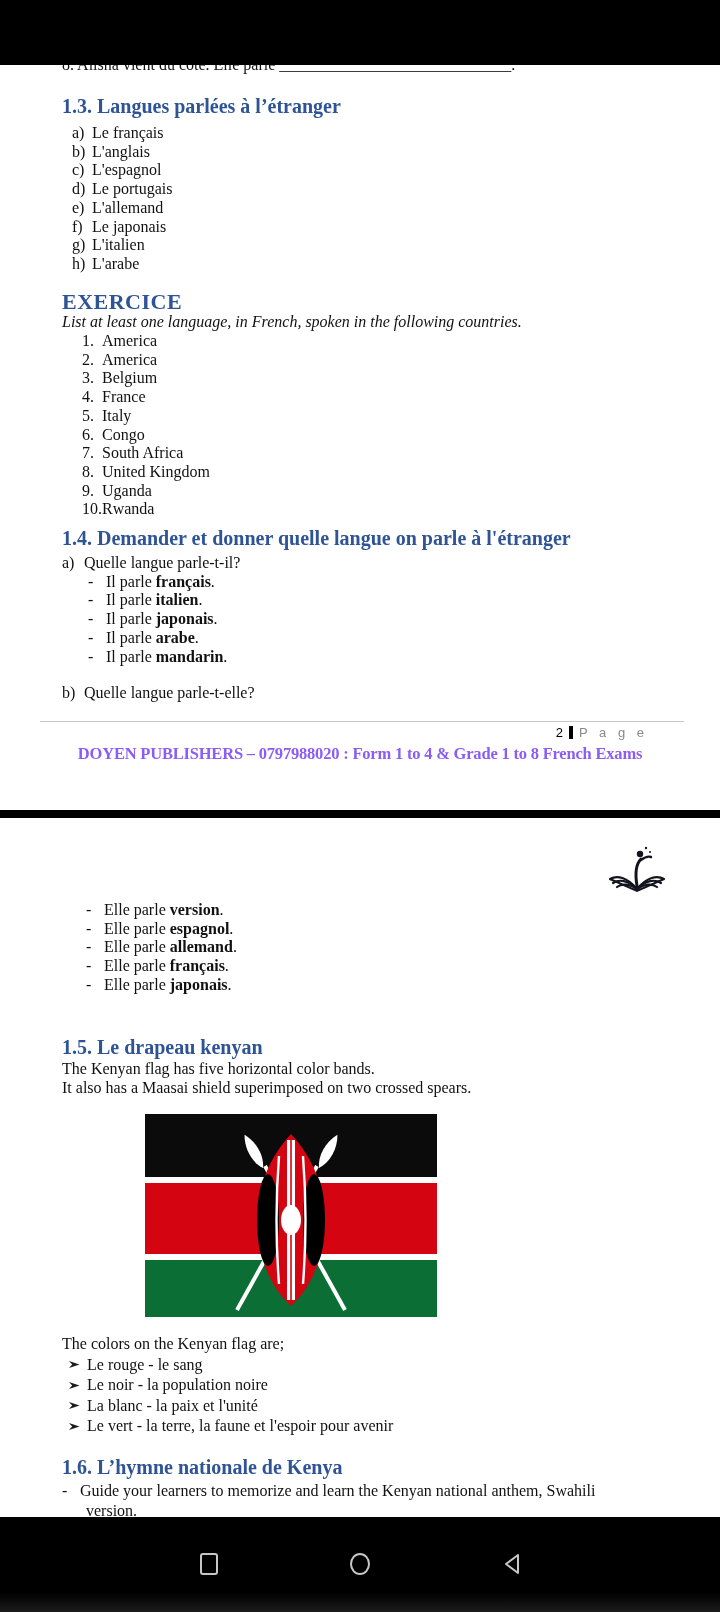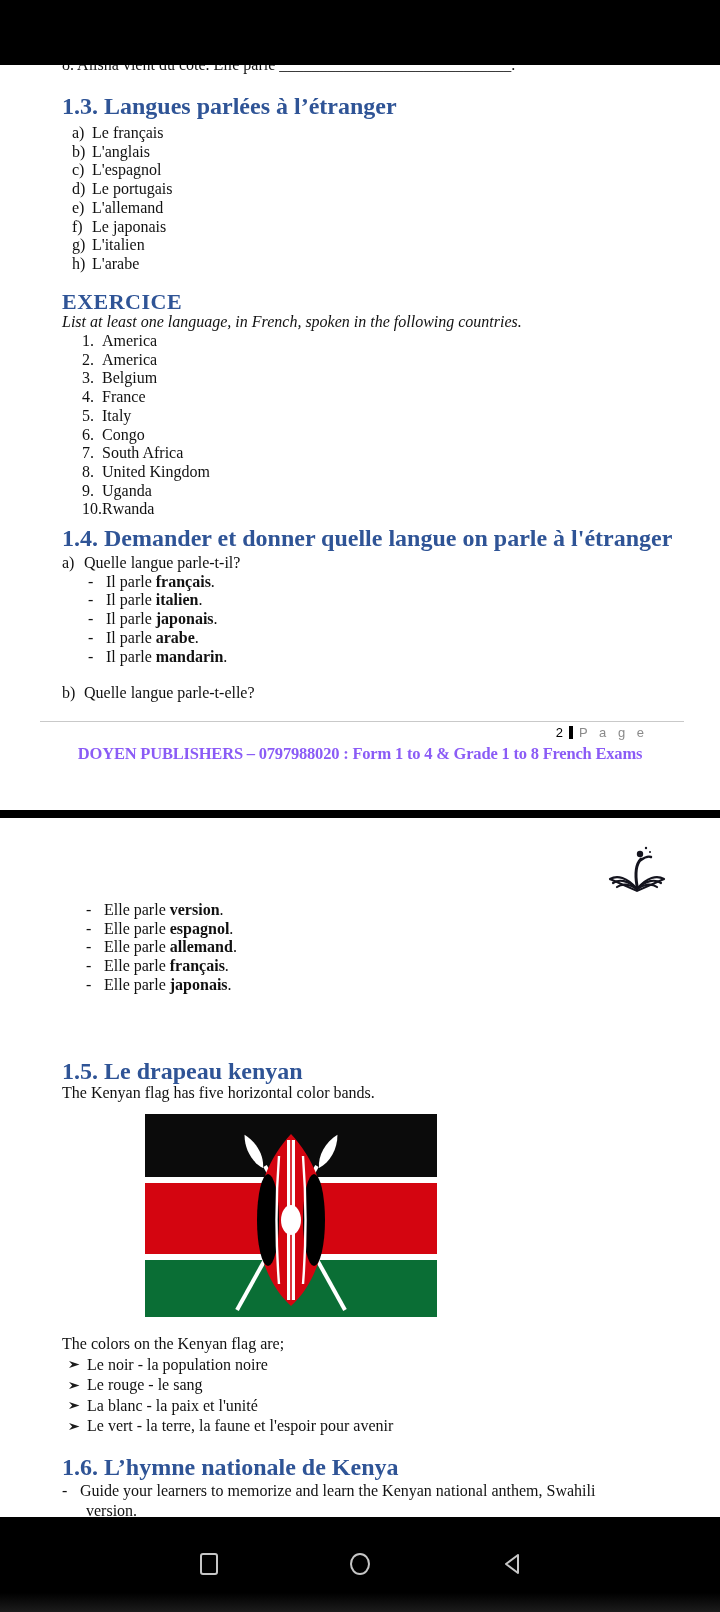--- a/index.html
+++ b/index.html
@@ -9,21 +9,21 @@
   
   .status-bar{top:0;left:0;width:720px;height:65px;background:#000;z-index:5;}
   .page-gap{top:810px;left:0;width:720px;height:8px;background:#000;}
   .nav-bar{top:1517px;left:0;width:720px;height:95px;
            background:linear-gradient(#000 80%,#1c1c1c);z-index:5;
            display:flex;align-items:center;}
   .nav-btn{position:absolute;width:46px;height:46px;display:flex;align-items:center;justify-content:center;top:24px;}
   .nav-recents{left:186px;} .nav-home{left:337px;} .nav-back{left:489px;}
   
   .line{font-size:16px;line-height:18.7px;white-space:nowrap;}
-  .h2{font-size:24px;font-weight:bold;color:#2F5496;line-height:24px;white-space:nowrap;}
+  .h2{font-size:20px;font-weight:bold;color:#2F5496;line-height:24px;white-space:nowrap;}
   .row{display:flex;}
   .mk{display:inline-block;min-width:20px;}
   .dashmk{display:inline-block;min-width:18px;}
   .b{font-weight:bold;}
   .italic{font-style:italic;}
   .clipped{top:56px;left:62px;z-index:1;}
   
   .sec13{top:94px;left:62px;}
   .sec13 .h2{margin-bottom:6px;}
   .sec13 .list{padding-left:10px;}
@@ -237,22 +237,23 @@
       <span class="dashmk">-</span>
       <span><span>Elle parle </span><span class="b">français</span><span>.</span></span>
     </div>
   <div class="row line">
       <span class="dashmk">-</span>
       <span><span>Elle parle </span><span class="b">japonais</span><span>.</span></span>
     </div>
 </div>
 
 <div class="abs sec15">
-  <div class="h2" style="color: rgb(47, 84, 150); margin-top: 24px;">1.5. Le drapeau kenyan</div>
+  <div class="h2" style="color: rgb(47, 84, 150);">1.5. Le drapeau kenyan</div>
   <div class="line">The Kenyan flag has five horizontal color bands.</div>
+  <div class="line">It also has a Maasai shield superimposed on two crossed spears.</div>
 </div>
 
 <div class="abs flag">
   <div class="band" style="height: 63px; background: rgb(11, 11, 11);"></div>
   <div class="band" style="height: 6px; background: rgb(255, 255, 255);"></div>
   <div class="band" style="height: 71px; background: rgb(212, 5, 16);"></div>
   <div class="band" style="height: 6px; background: rgb(255, 255, 255);"></div>
   <div class="band" style="height: 57px; background: rgb(10, 110, 53);"></div>
   <svg viewBox="0 0 292 203" width="292" height="203">
 
@@ -271,27 +272,27 @@
     <ellipse cx="146" cy="106" rx="10" ry="15" fill="#fff"></ellipse>
   </svg>
 </div>
 
 <div class="abs colors">
   <div class="line">The colors on the Kenyan flag are;</div>
   <div class="bullet-row line">
     <svg class="arrow-icon" width="13" height="13" viewBox="0 0 13 13">
         <path d="M1 3 L11.5 6.5 L1 10 L4.2 6.5 Z" fill="#1c1c1c"></path>
       </svg>
-    <span>Le noir - la population noire</span>
+    <span>Le rouge - le sang</span>
   </div>
   <div class="bullet-row line">
     <svg class="arrow-icon" width="13" height="13" viewBox="0 0 13 13">
         <path d="M1 3 L11.5 6.5 L1 10 L4.2 6.5 Z" fill="#1c1c1c"></path>
       </svg>
-    <span>Le rouge - le sang</span>
+    <span>Le noir - la population noire</span>
   </div>
   <div class="bullet-row line">
     <svg class="arrow-icon" width="13" height="13" viewBox="0 0 13 13">
         <path d="M1 3 L11.5 6.5 L1 10 L4.2 6.5 Z" fill="#1c1c1c"></path>
       </svg>
     <span>La blanc - la paix et l'unité</span>
   </div>
   <div class="bullet-row line">
     <svg class="arrow-icon" width="13" height="13" viewBox="0 0 13 13">
         <path d="M1 3 L11.5 6.5 L1 10 L4.2 6.5 Z" fill="#1c1c1c"></path>

